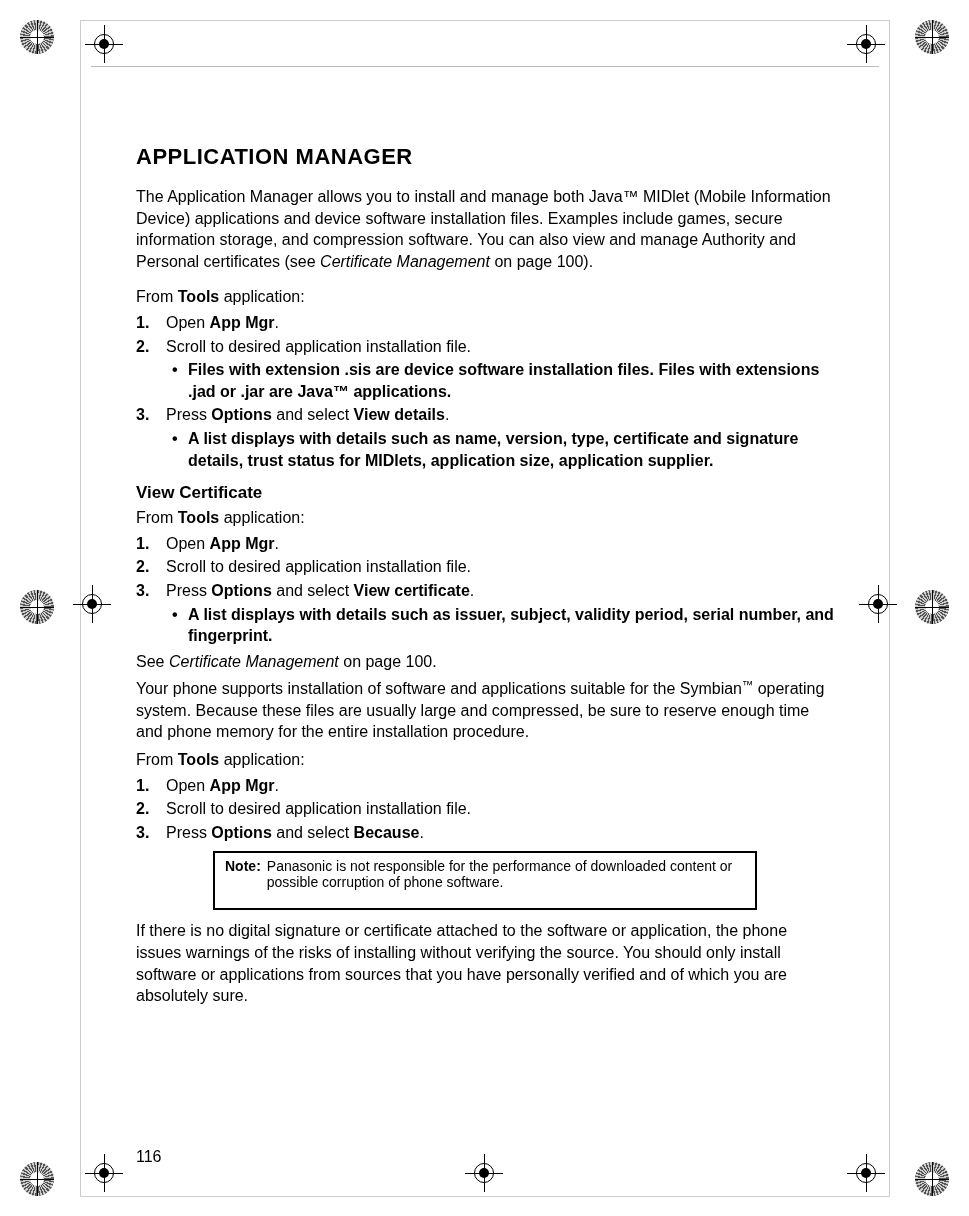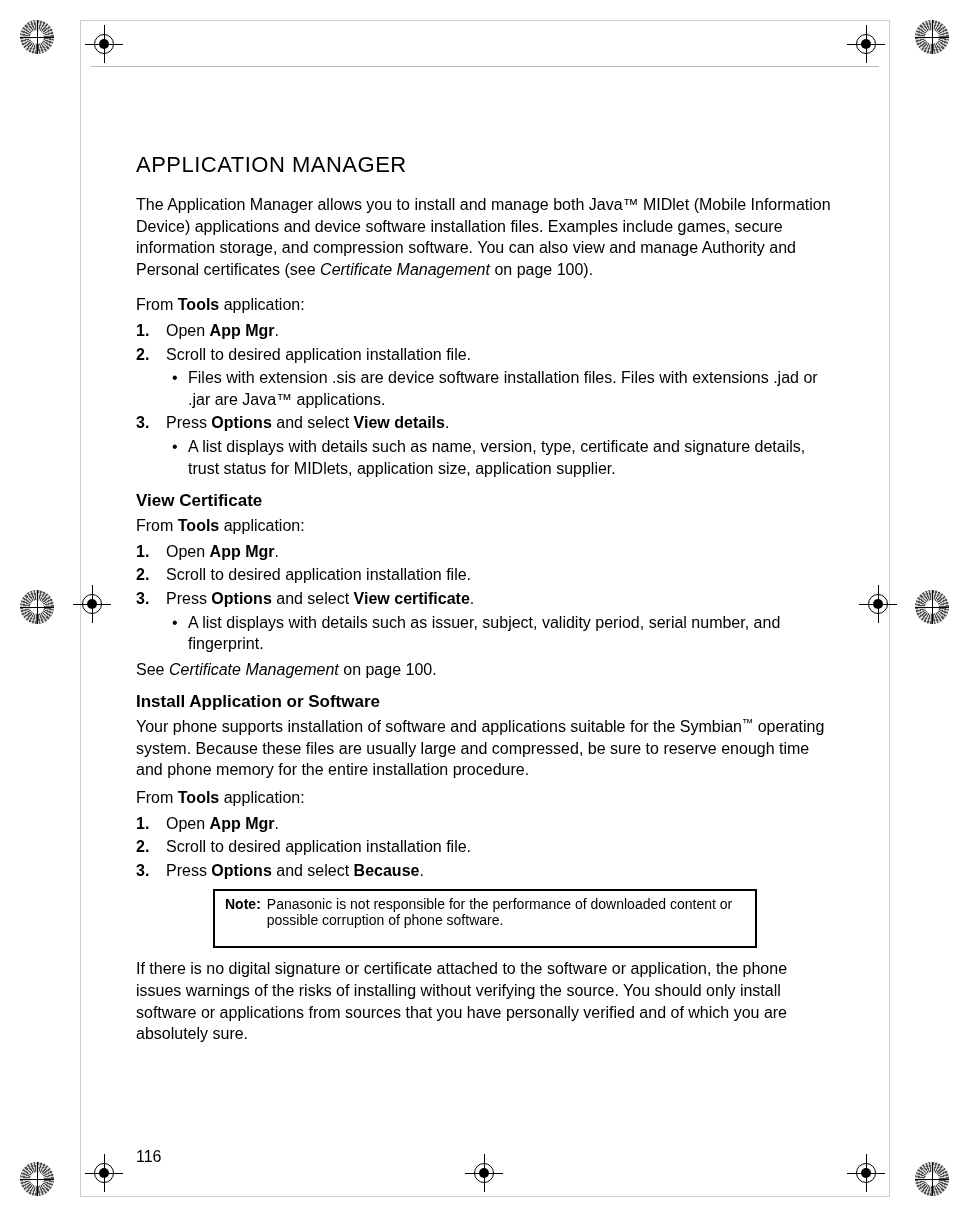--- a/index.html
+++ b/index.html
@@ -36,29 +36,29 @@
     position:absolute; top:20px; left:45px;
     font-size:13px; color:#000;
     display:flex; align-items:center; gap:6px;
   }
   .doc-icon { width:16px; height:18px; border:1px solid #000; position:relative; background:#fff; }
   .doc-icon:before { content:""; position:absolute; top:-1px; right:-1px; width:6px; height:6px; background:#fff; border-left:1px solid #000; border-bottom:1px solid #000; }
   .content {
     position:absolute;
     top: 115px; left: 55px; right: 55px;
   }
-  h1 { font-size: 22px; font-weight:normal; margin: 16px 0 6px 0; letter-spacing:0.5px; }
+  h1 { font-size: 22px; font-weight:bold; margin: 8px 0 6px 0; letter-spacing:0.5px; }
   p { font-size: 16px; line-height: 1.35; margin: 0 0 6px 0; }
   .intro { margin-bottom: 14px; margin-top: 16px; }
   h2 { font-size: 17px; font-weight:bold; margin: 12px 0 4px 0; }
   .lead { margin: 2px 0 4px 0; font-size:16px; }
   ol.steps { list-style:none; padding:0; margin:0 0 4px 0; }
   ol.steps > li { font-size:16px; line-height:1.35; padding-left: 30px; position:relative; margin-bottom:2px; }
   ol.steps > li .num { position:absolute; left:0; font-weight:bold; }
-  ul.sub { list-style:none; padding:0; margin:2px 0 2px 0; }
+  ul.sub { list-style:none; padding:0; margin:2px 0 2px 0;font-weight:bold; }
   ul.sub li { position:relative; padding-left:22px; font-size:16px; line-height:1.35; }
   ul.sub li:before { content:"•"; position:absolute; left:6px; }
   .b { font-weight:bold;text-align:center; }
   .i { font-style:italic; }
   .note-box {
     border: 2.5px solid #000;
     margin: 8px auto 10px auto;
     width: 520px;
     padding: 5px 10px 18px 10px;
     font-size: 14px;
@@ -169,21 +169,20 @@
       <li><span class="num">3.</span><span>Press </span><span class="b">Options</span><span> and select </span><span class="b">View certificate</span><span>.</span>
         <ul class="sub">
             <li>A list displays with details such as issuer, subject, validity period, serial number, and fingerprint.</li>
           </ul>
       </li>
     </ol>
     <p class="seealso">
       <span>See </span><span class="i">Certificate Management</span><span> on page 100.</span>
     </p>
 
-    <h2>Install Application or Software</h2>
     <p>
       <span>Your phone supports installation of software and applications suitable for the Symbian</span><span class="tm">™</span><span> operating system. Because these files are usually large and compressed, be sure to reserve enough time and phone memory for the entire installation procedure.</span>
     </p>
     <p class="lead">
       <span>From </span><span class="b">Tools</span><span> application:</span>
     </p>
     <ol class="steps">
       <li><span class="num">1.</span><span>Open </span><span class="b">App Mgr</span><span>.</span></li>
       <li><span class="num">2.</span><span>Scroll to desired application installation file.</span></li>
       <li><span class="num">3.</span><span>Press </span><span class="b">Options</span><span> and select </span><span class="b">Because</span><span>.</span></li>

